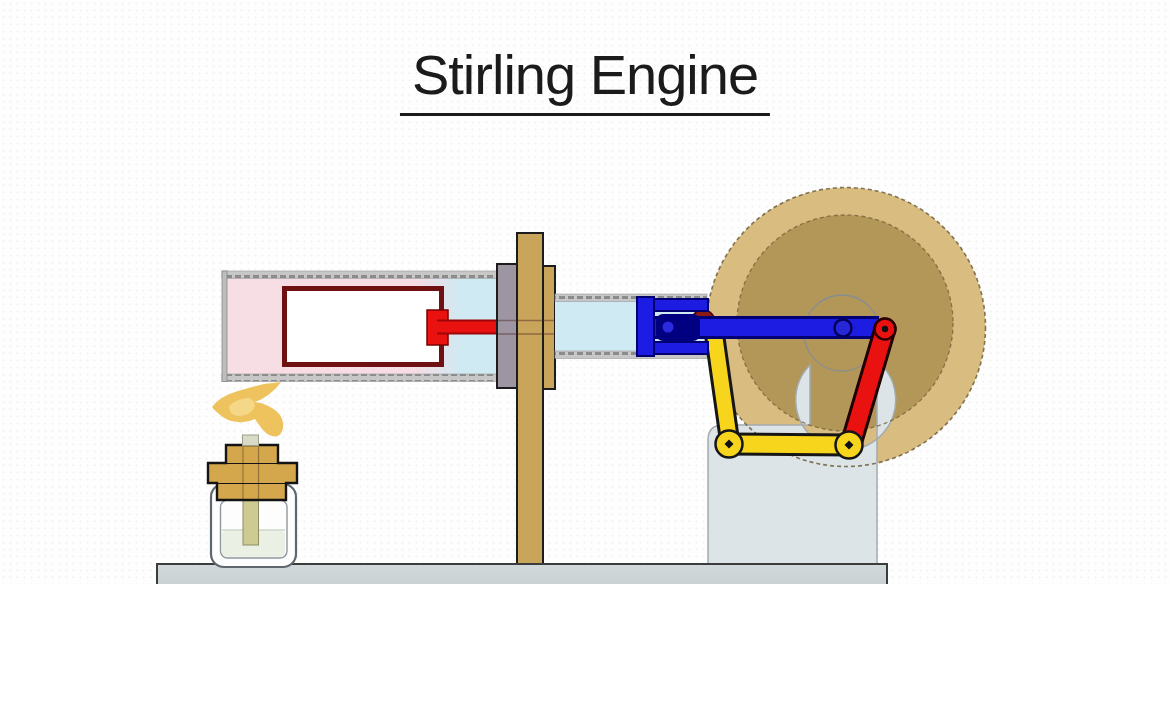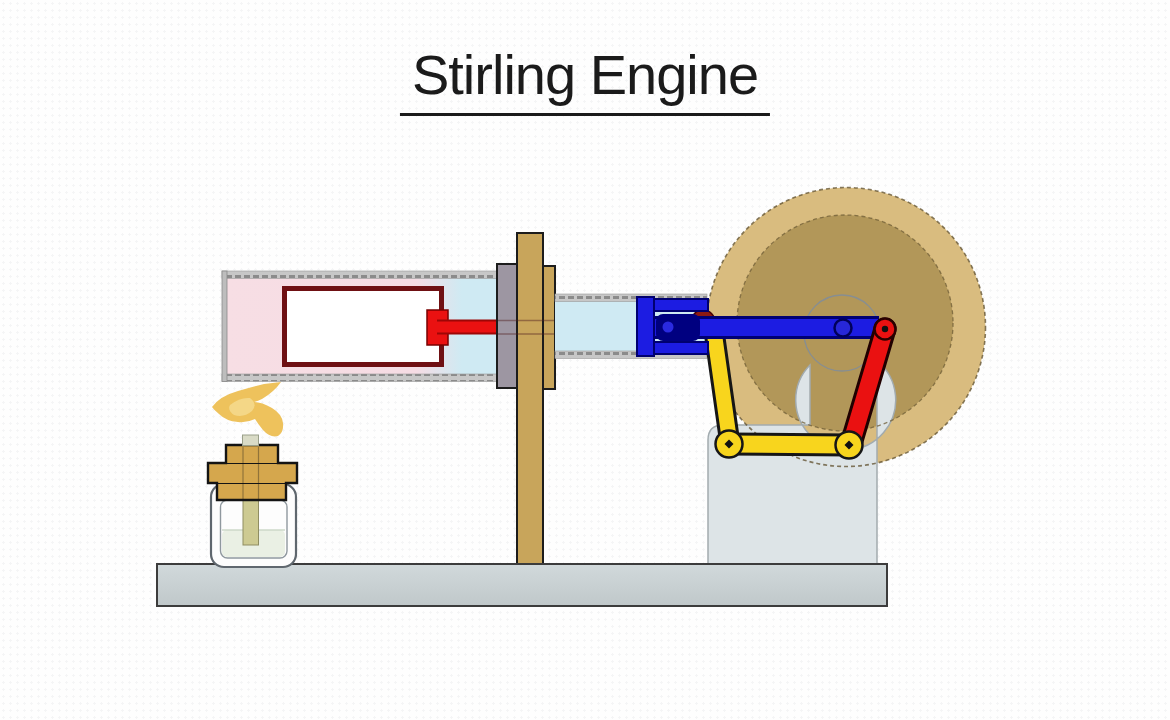--- a/index.html
+++ b/index.html
@@ -1,17 +1,17 @@
 <!DOCTYPE html>
 <html><head>
 <meta charset="utf-8">
 <style>
   html,body{margin:0;padding:0;background:#ffffff;}
   .stage{
-    position:relative;width:1170px;height:720px;overflow:hidden;
+    position:relative;width:1170px;height:584px;overflow:hidden;
     background-color:#fefefe;
     background-image:radial-gradient(rgba(120,130,140,0.07) 1px, transparent 1.2px);
     background-size:7px 7px;
     font-family:"Liberation Sans", sans-serif;
   }
   .title{
     position:absolute;top:44px;left:50%;transform:translateX(-50%);
     font-size:56px;line-height:1.1;letter-spacing:-1px;color:#1b1b1b;
     border-bottom:3px solid #1b1b1b;padding:0 12px 7px 12px;white-space:nowrap;
     font-weight:400;

